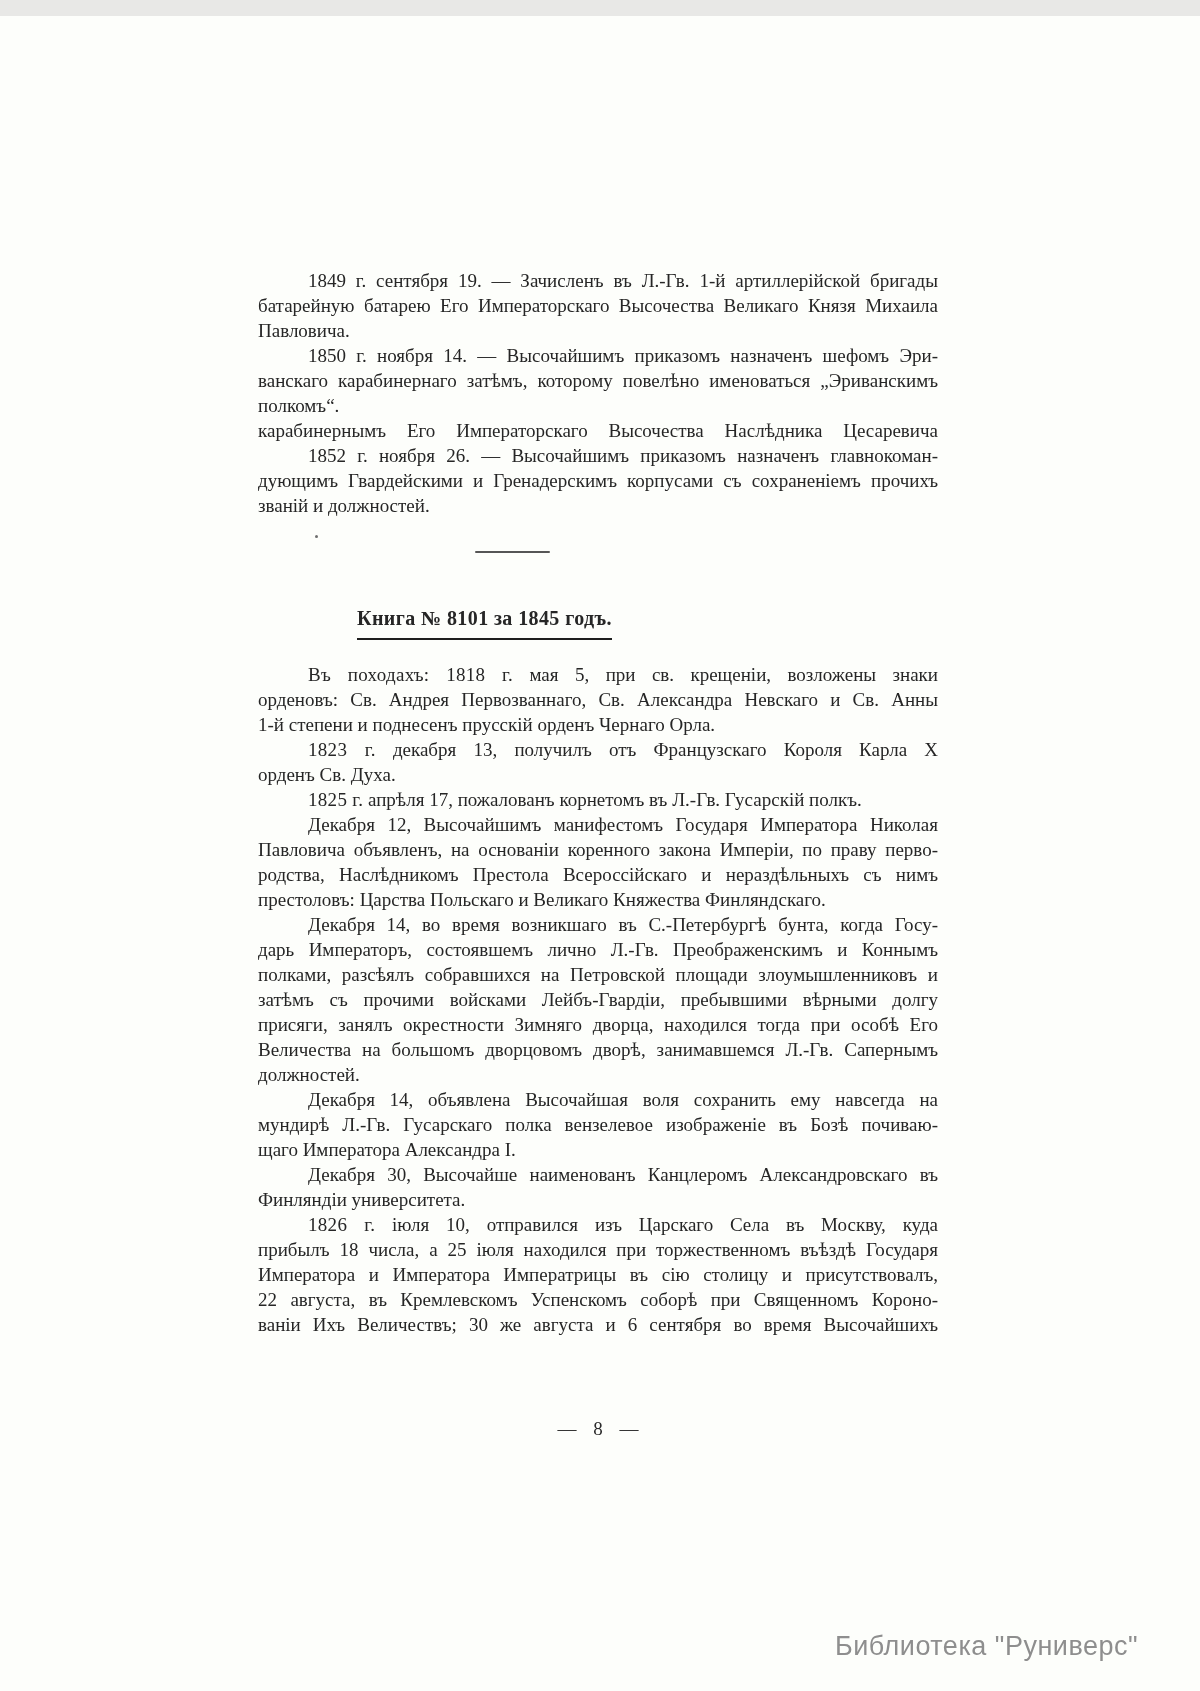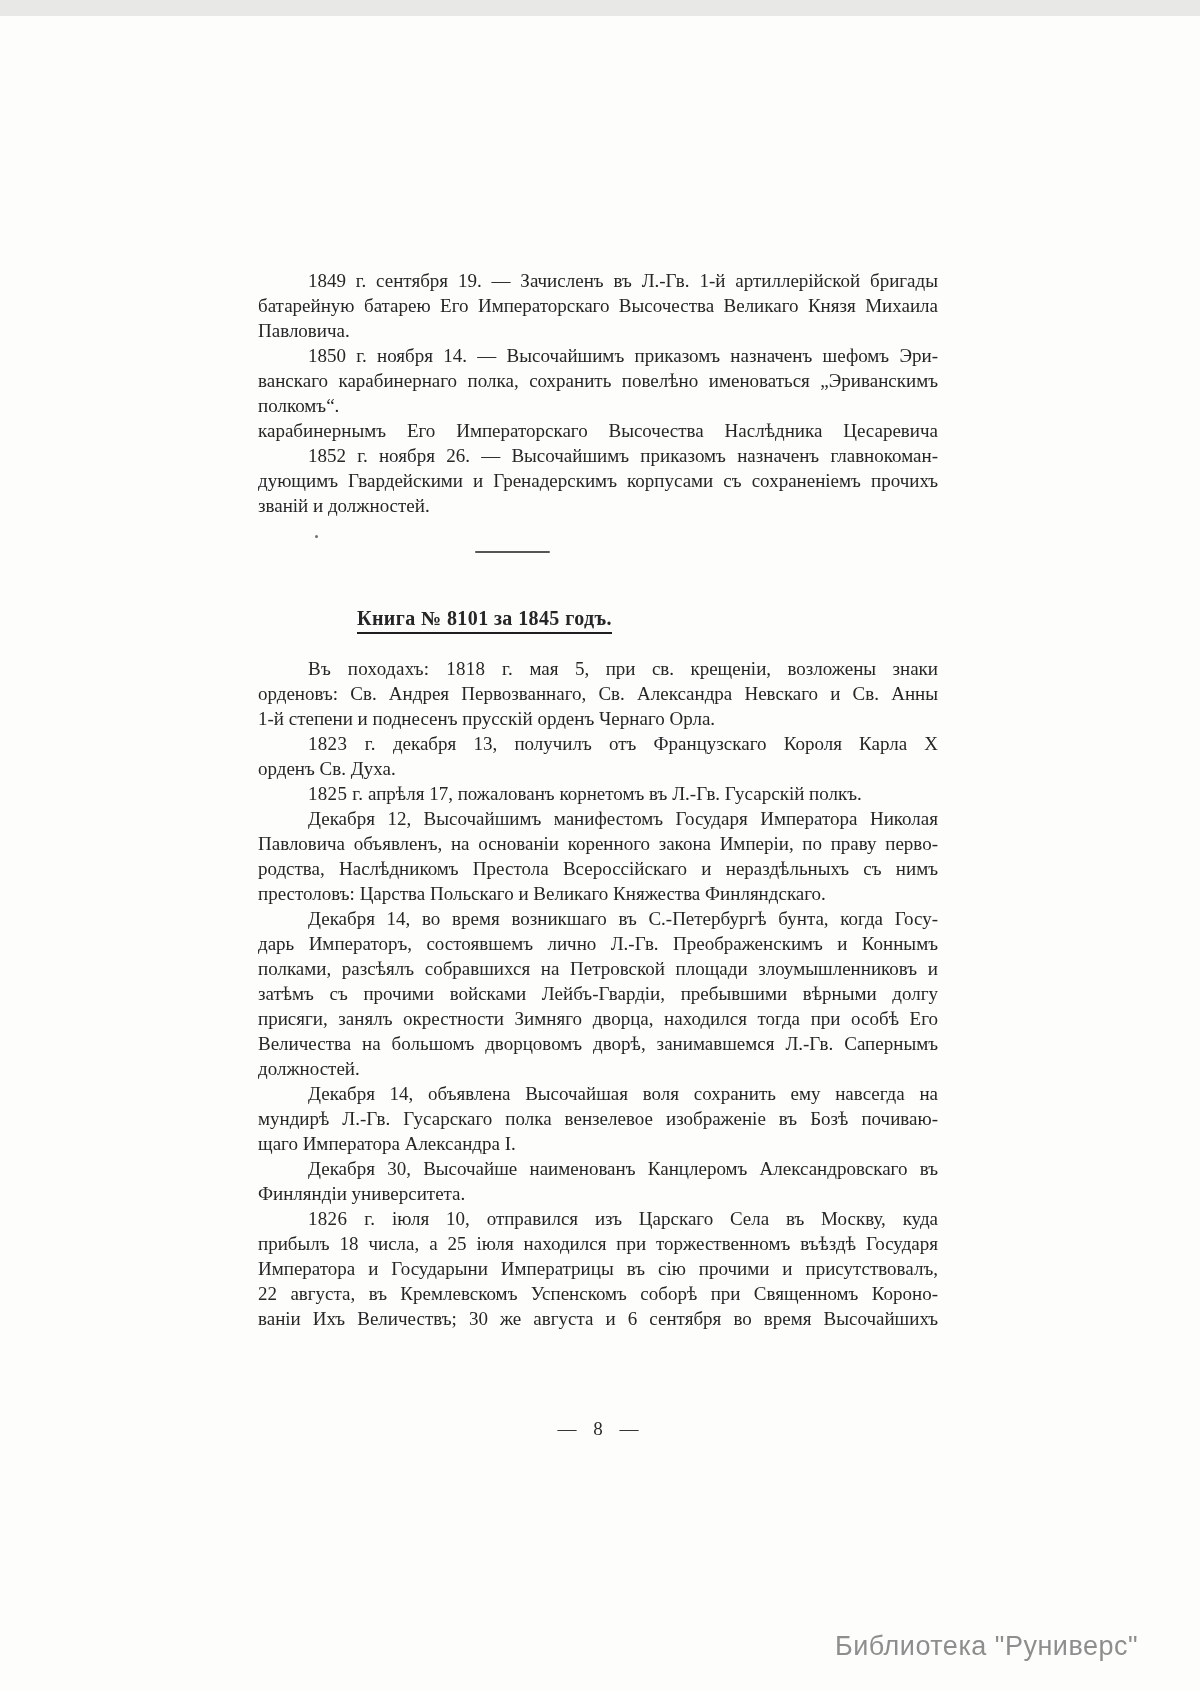--- a/index.html
+++ b/index.html
@@ -34,21 +34,21 @@
   }
   .heading{
     display:block;
     margin:53px 0 0 99px;
     font-size:20px;line-height:25px;
     font-weight:bold;
   }
   .heading .underlined{
     display:inline-block;
     border-bottom:2px solid #1e1e1e;
-    padding-bottom:1px;
+    padding-bottom:7px;
     letter-spacing:.4px;
   }
   .para.after-heading{margin-top:22px;}
   .page-number{
     position:absolute;
     left:258px;top:1400px;width:680px;
     text-align:center;
     font-size:19px;line-height:25px;
     word-spacing:12px;
     color:#2c2c2c;
@@ -75,21 +75,21 @@
 <div class="page">
 
   <main class="text-column">
       <div class="para">
         <div class="line first">1849 г. сентября 19. — Зачисленъ въ Л.-Гв. 1-й артиллерійской бригады</div>
         <div class="line">батарейную батарею Его Императорскаго Высочества Великаго Князя Михаила</div>
         <div class="line last">Павловича.</div>
       </div>
       <div class="para">
         <div class="line first">1850 г. ноября 14. — Высочайшимъ приказомъ назначенъ шефомъ Эри-</div>
-        <div class="line">ванскаго карабинернаго полка, сохранить повелѣно именоваться „Эриванскимъ</div>
+        <div class="line">ванскаго карабинернаго затѣмъ, которому повелѣно именоваться „Эриванскимъ</div>
         <div class="line last">полкомъ“.</div>
         <div class="line">карабинернымъ Его Императорскаго Высочества Наслѣдника Цесаревича</div>
       </div>
       <div class="para">
         <div class="line first">1852 г. ноября 26. — Высочайшимъ приказомъ назначенъ главнокоман-</div>
         <div class="line">дующимъ Гвардейскими и Гренадерскимъ корпусами съ сохраненіемъ прочихъ</div>
         <div class="line last">званій и должностей.</div>
       </div>
       <div class="rule"></div>
       <h2 class="heading" style="margin-block-end: 0px;"><span class="underlined">Книга № 8101 за 1845 годъ.</span></h2>
@@ -125,21 +125,21 @@
         <div class="line">мундирѣ Л.-Гв. Гусарскаго полка вензелевое изображеніе въ Бозѣ почиваю-</div>
         <div class="line last">щаго Императора Александра I.</div>
       </div>
       <div class="para">
         <div class="line first">Декабря 30, Высочайше наименованъ Канцлеромъ Александровскаго въ</div>
         <div class="line last">Финляндіи университета.</div>
       </div>
       <div class="para">
         <div class="line first"><b>1826 г.</b> іюля 10, отправился изъ Царскаго Села въ Москву, куда</div>
         <div class="line">прибылъ 18 числа, а 25 іюля находился при торжественномъ въѣздѣ Государя</div>
-        <div class="line">Императора и Государыни Императрицы въ сію прочими и присутствовалъ,</div>
+        <div class="line">Императора и Императора Императрицы въ сію столицу и присутствовалъ,</div>
         <div class="line">22 августа, въ Кремлевскомъ Успенскомъ соборѣ при Священномъ Короно-</div>
         <div class="line">ваніи Ихъ Величествъ; 30 же августа и 6 сентября во время Высочайшихъ</div>
       </div>
     </main>
 
   <div class="speck"></div>
 
   <div class="page-number">— 8 —</div>
 
   <div class="watermark">Библиотека "Руниверс"</div>

